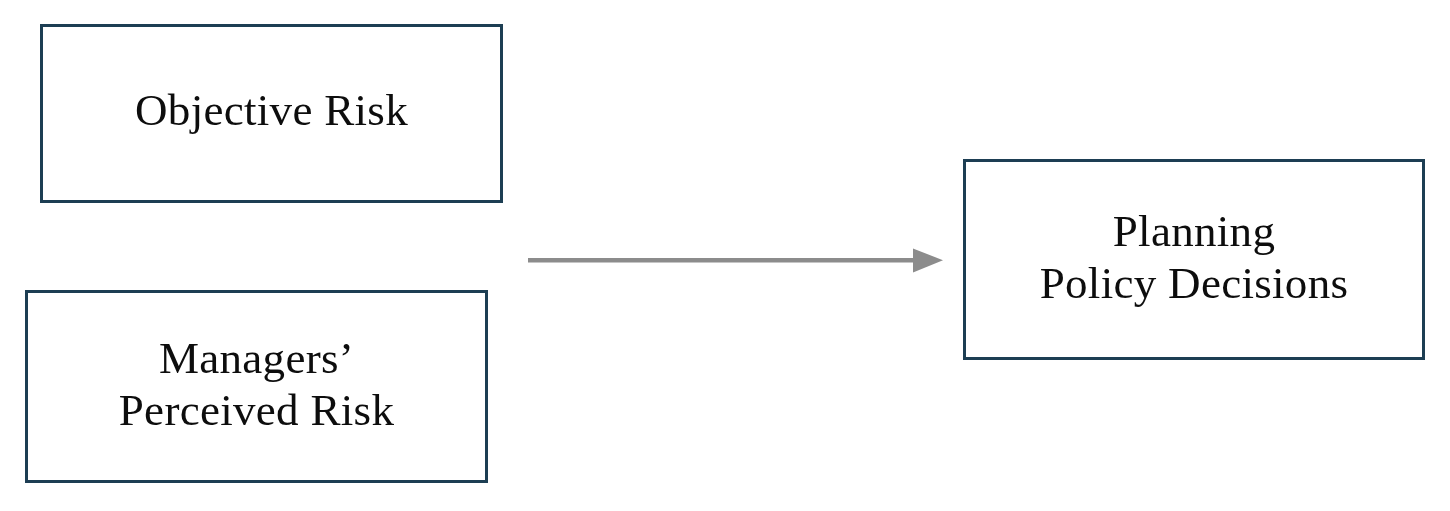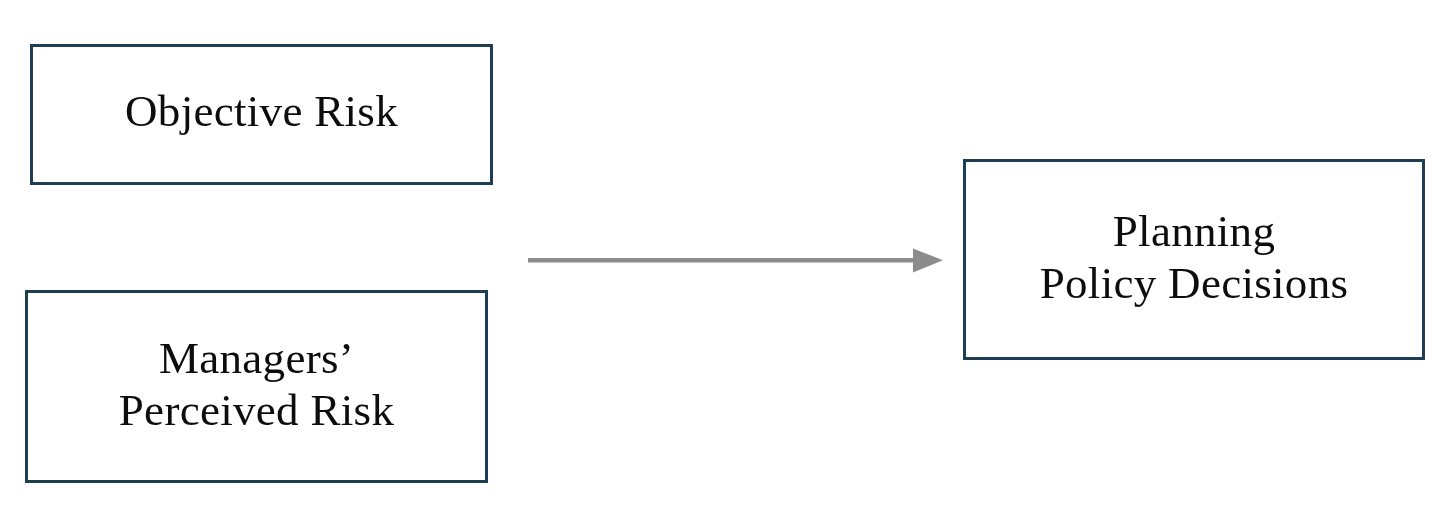--- a/index.html
+++ b/index.html
@@ -35,25 +35,24 @@
     font-size: 45px;
     line-height: 1.14;
     color: #0d0d0d;
     letter-spacing: 0.3px;
     white-space: pre-line;
     padding: 0 6px;
   }
 
   
   #node-objective-risk {
-    left: 30px;
+    left: 40px;
     top: 24px;
     width: 463px;
-    height: 141px;
-    margin-top: 20px;
+    height: 179px;
   }
   #node-objective-risk .node-label {
     transform: translateY(-3px);
   }
 
   #node-managers-perceived-risk {
     left: 25px;
     top: 290px;
     width: 463px;
     height: 193px;

